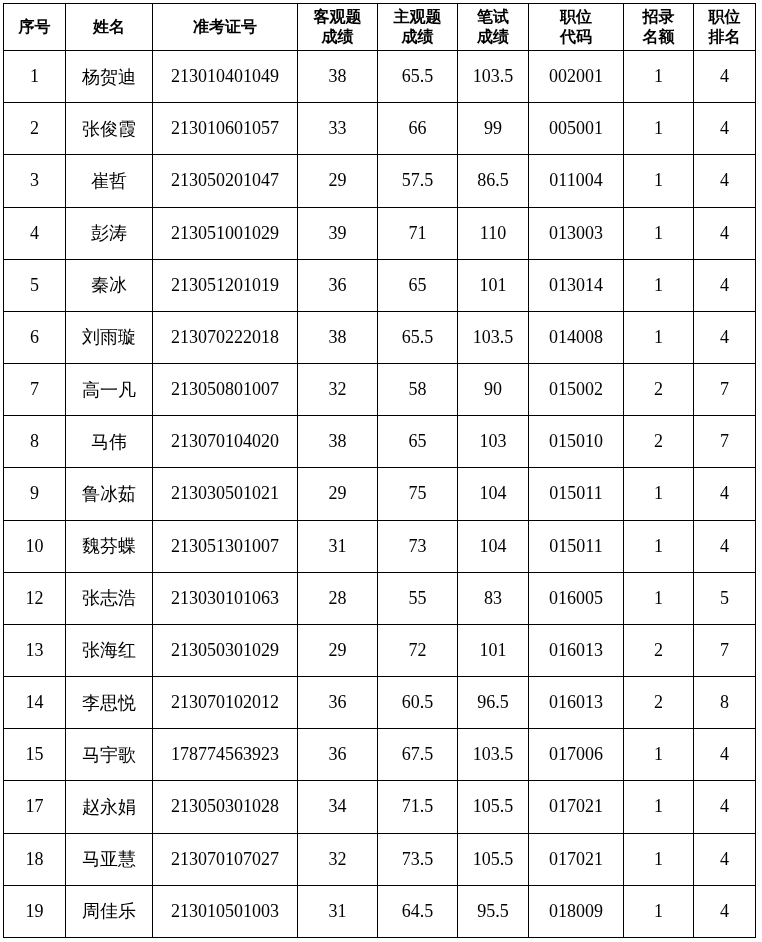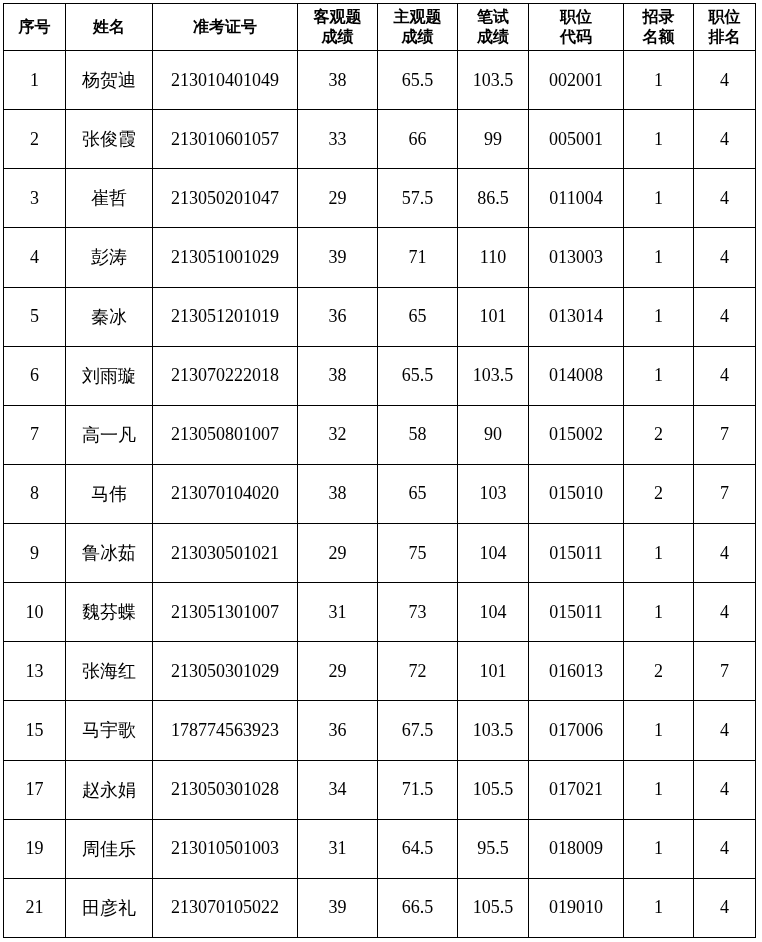--- a/index.html
+++ b/index.html
@@ -201,31 +201,53 @@
         <td>魏芬蝶</td>
         <td>213051301007</td>
         <td>31</td>
         <td>73</td>
         <td>104</td>
         <td>015011</td>
         <td>1</td>
         <td>4</td>
       </tr>
       <tr>
+        <td>12</td>
+        <td>张志浩</td>
+        <td>213030101063</td>
+        <td>28</td>
+        <td>55</td>
+        <td>83</td>
+        <td>016005</td>
+        <td>1</td>
+        <td>5</td>
+      </tr>
+      <tr>
         <td>13</td>
         <td>张海红</td>
         <td>213050301029</td>
         <td>29</td>
         <td>72</td>
         <td>101</td>
         <td>016013</td>
         <td>2</td>
         <td>7</td>
       </tr>
       <tr>
+        <td>14</td>
+        <td>李思悦</td>
+        <td>213070102012</td>
+        <td>36</td>
+        <td>60.5</td>
+        <td>96.5</td>
+        <td>016013</td>
+        <td>2</td>
+        <td>8</td>
+      </tr>
+      <tr>
         <td>15</td>
         <td>马宇歌</td>
         <td>178774563923</td>
         <td>36</td>
         <td>67.5</td>
         <td>103.5</td>
         <td>017006</td>
         <td>1</td>
         <td>4</td>
       </tr>
@@ -234,35 +256,35 @@
         <td>赵永娟</td>
         <td>213050301028</td>
         <td>34</td>
         <td>71.5</td>
         <td>105.5</td>
         <td>017021</td>
         <td>1</td>
         <td>4</td>
       </tr>
       <tr>
+        <td>18</td>
+        <td>马亚慧</td>
+        <td>213070107027</td>
+        <td>32</td>
+        <td>73.5</td>
+        <td>105.5</td>
+        <td>017021</td>
+        <td>1</td>
+        <td>4</td>
+      </tr>
+      <tr>
         <td>19</td>
         <td>周佳乐</td>
         <td>213010501003</td>
         <td>31</td>
         <td>64.5</td>
         <td>95.5</td>
         <td>018009</td>
         <td>1</td>
         <td>4</td>
       </tr>
-      <tr>
-        <td>21</td>
-        <td>田彦礼</td>
-        <td>213070105022</td>
-        <td>39</td>
-        <td>66.5</td>
-        <td>105.5</td>
-        <td>019010</td>
-        <td>1</td>
-        <td>4</td>
-      </tr>
     </tbody>
 </table>
 
 </body></html>

